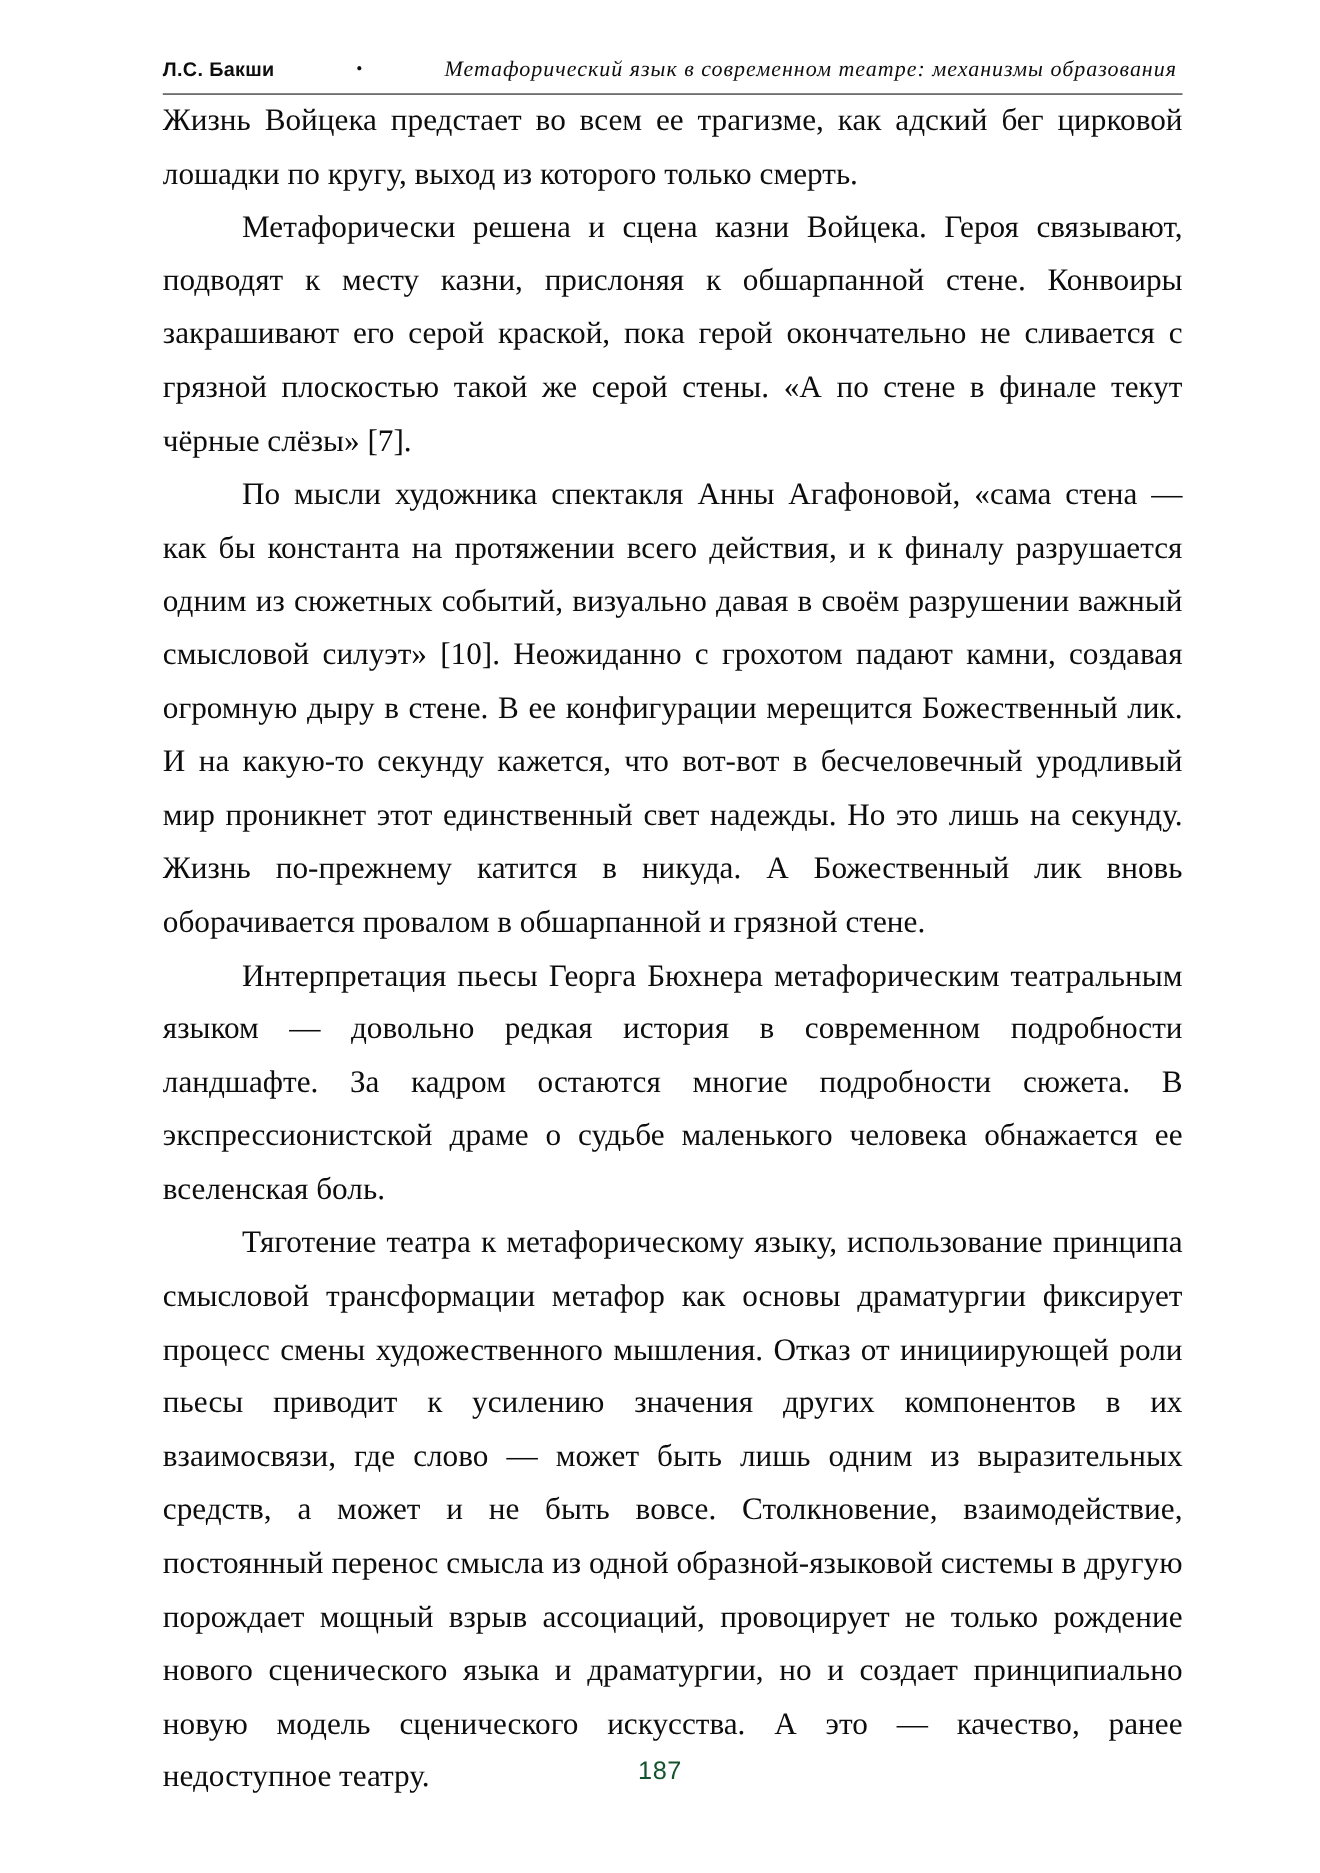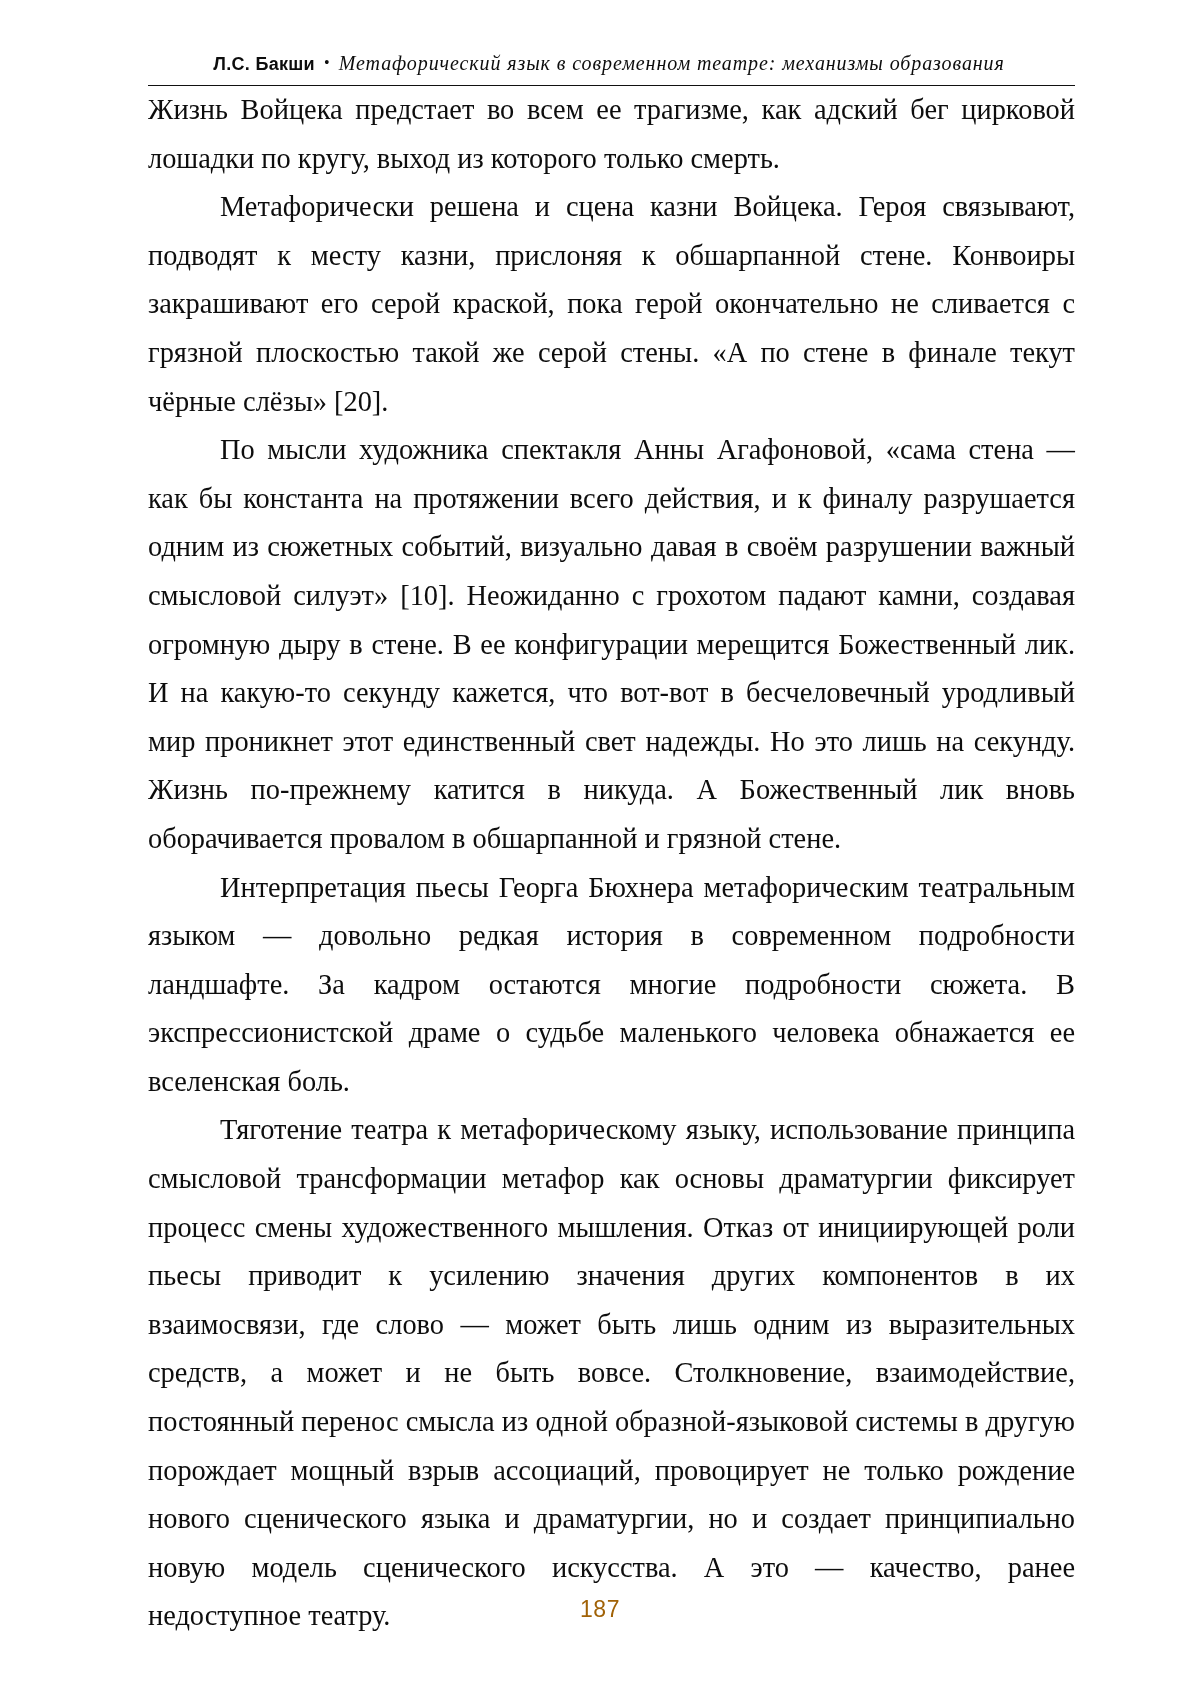--- a/index.html
+++ b/index.html
@@ -20,21 +20,21 @@
     left: 0;
     top: 0;
     width: 1200px;
     height: 1703px;
     box-sizing: border-box;
     padding: 52px 130px 0 148px;
   }
   .running-head {
     display: flex;
     align-items: baseline;
-    justify-content: center;
+    justify-content: space-between;
     font-size: 19.5px;
     letter-spacing: 0.2px;
     white-space: nowrap;
   }
   .running-head .author {
     font-family: "Liberation Sans", sans-serif;
     font-size: 18px;
     font-weight: 700;
     letter-spacing: 0.3px;
   }
@@ -71,38 +71,38 @@
   }
   .folio {
     position: absolute;
     left: 0;
     right: 0;
     top: 1596px;
     text-align: center;
     font-family: "Liberation Sans", sans-serif;
     font-size: 23px;
     letter-spacing: 0.5px;
-    color: #a16207;
+    color: #14532d;
   }
 </style>
 </head>
 <body>
 
 <div class="page">
 
   <div class="running-head">
     <span class="author">Л.С. Бакши</span>
     <span class="bullet">•</span>
     <span class="title">Метафорический язык в современном театре: механизмы образования</span>
   </div>
 
   <div class="rule"></div>
 
   <div class="body-text">
     <p>Жизнь Войцека предстает во всем ее трагизме, как адский бег цирковой лошадки по кругу, выход из которого только смерть.</p>
-    <p class="indent">Метафорически решена и сцена казни Войцека. Героя связывают, подводят к месту казни, прислоняя к обшарпанной стене. Конвоиры закрашивают его серой краской, пока герой окончательно не сливается с грязной плоскостью такой же серой стены. «А по стене в финале текут чёрные слёзы» [20].</p>
+    <p class="indent">Метафорически решена и сцена казни Войцека. Героя связывают, подводят к месту казни, прислоняя к обшарпанной стене. Конвоиры закрашивают его серой краской, пока герой окончательно не сливается с грязной плоскостью такой же серой стены. «А по стене в финале текут чёрные слёзы» [7].</p>
     <p class="indent">По мысли художника спектакля Анны Агафоновой, «сама стена — как бы константа на протяжении всего действия, и к финалу разрушается одним из сюжетных событий, визуально давая в своём разрушении важный смысловой силуэт» [10]. Неожиданно с грохотом падают камни, создавая огромную дыру в стене. В ее конфигурации мерещится Божественный лик. И на какую-то секунду кажется, что вот-вот в бесчеловечный уродливый мир проникнет этот единственный свет надежды. Но это лишь на секунду. Жизнь по-прежнему катится в никуда. А Божественный лик вновь оборачивается провалом в обшарпанной и грязной стене.</p>
     <p class="indent">Интерпретация пьесы Георга Бюхнера метафорическим театральным языком — довольно редкая история в современном подробности ландшафте. За кадром остаются многие подробности сюжета. В экспрессионистской драме о судьбе маленького человека обнажается ее вселенская боль.</p>
     <p class="indent">Тяготение театра к метафорическому языку, использование принципа смысловой трансформации метафор как основы драматургии фиксирует процесс смены художественного мышления. Отказ от инициирующей роли пьесы приводит к усилению значения других компонентов в их взаимосвязи, где слово — может быть лишь одним из выразительных средств, а может и не быть вовсе. Столкновение, взаимодействие, постоянный перенос смысла из одной образной-языковой системы в другую порождает мощный взрыв ассоциаций, провоцирует не только рождение нового сценического языка и драматургии, но и создает принципиально новую модель сценического искусства. А это — качество, ранее недоступное театру.</p>
   </div>
 
   <div class="folio">187</div>
 </div>
 
 </body></html>

